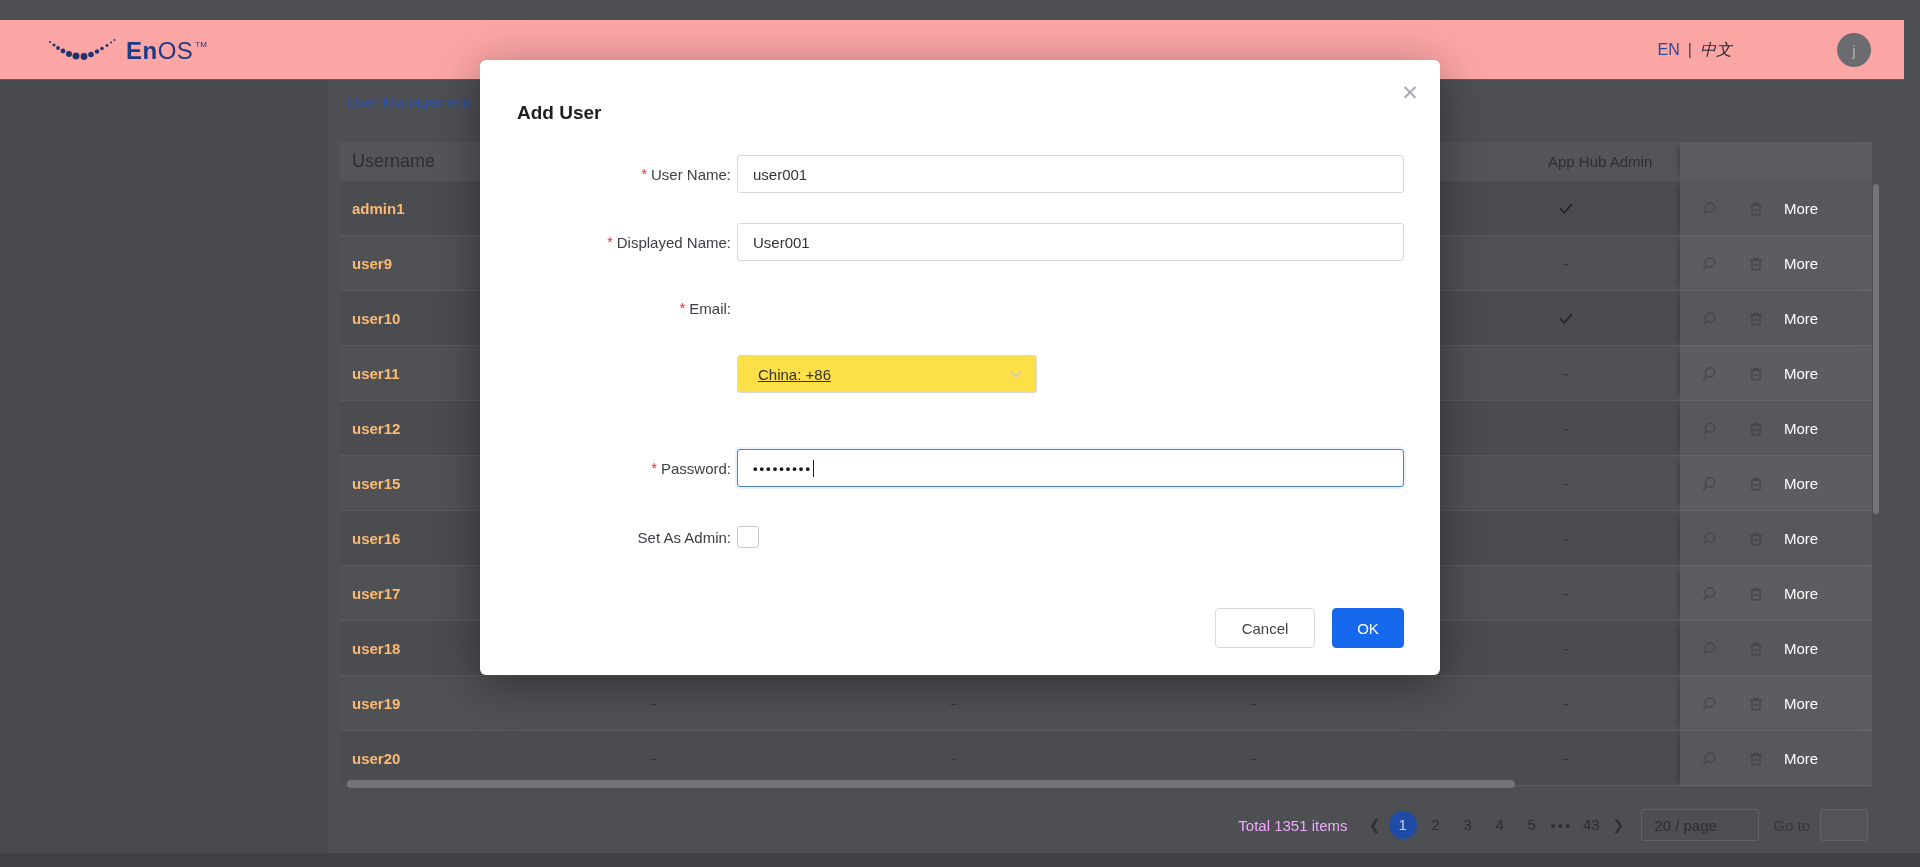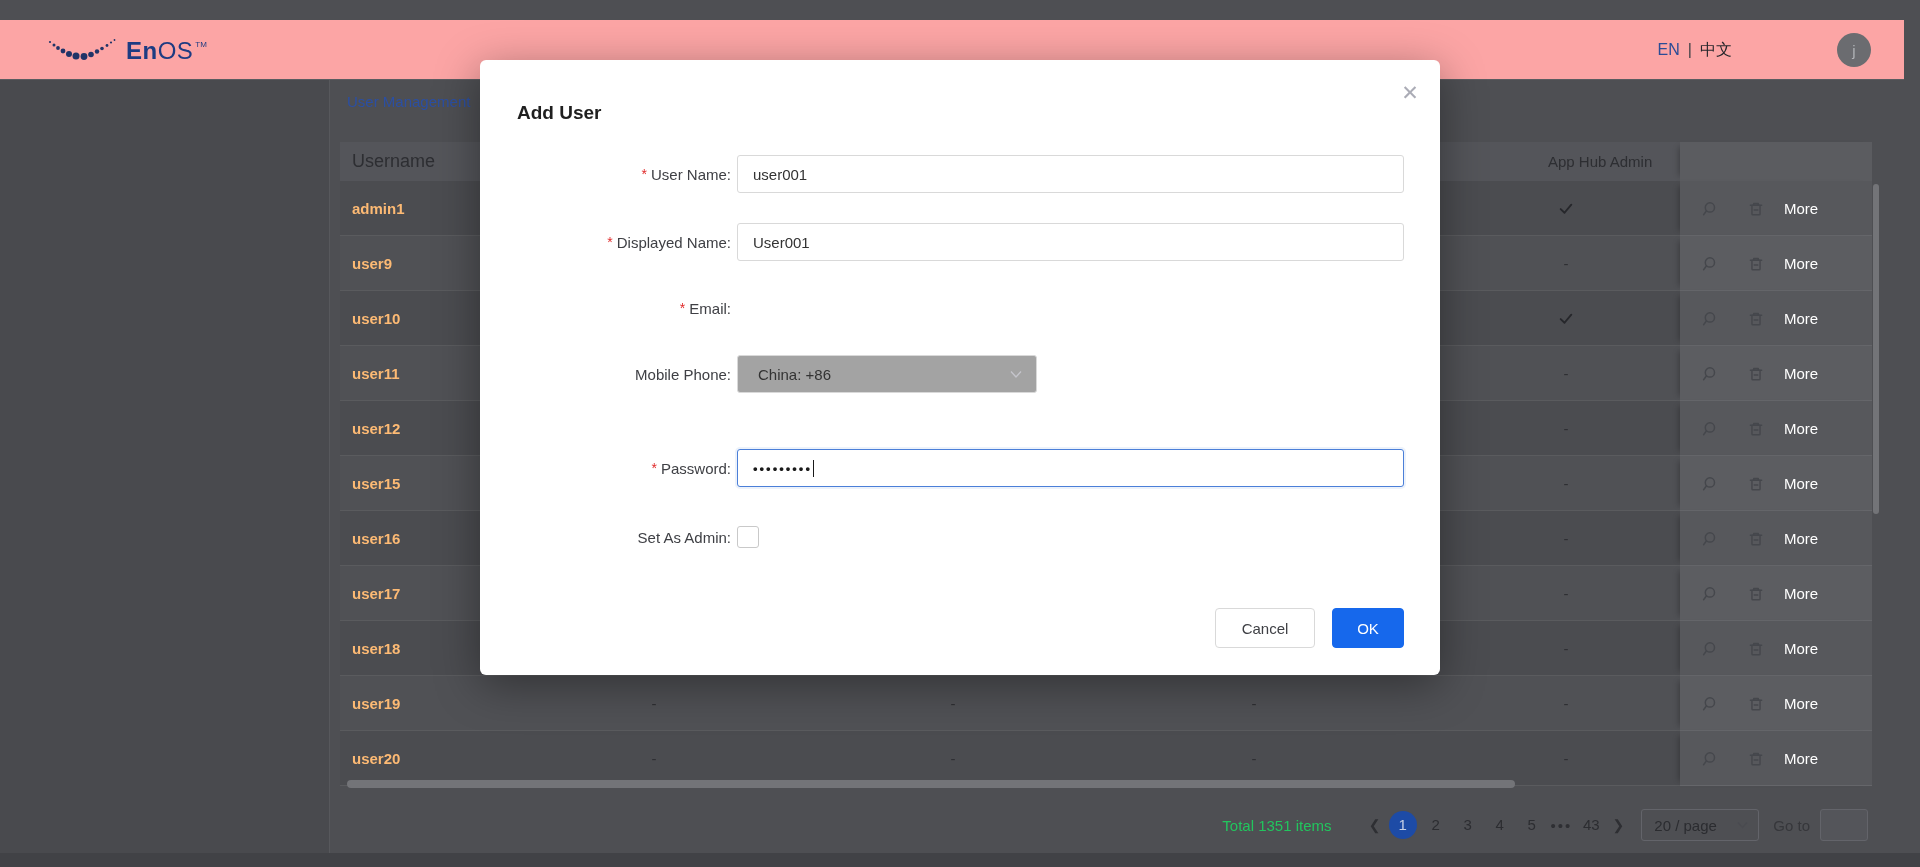--- a/index.html
+++ b/index.html
@@ -8,21 +8,21 @@
 
   
   .topbar { position:absolute; left:0; top:0; width:1904px; height:60px; background:#fca5a5; border-bottom:1px solid #5b5c60; z-index:2;margin-top:20px; }
   .logo { position:absolute; left:46px; top:14px; height:34px; display:flex; align-items:center; }
   .logo-text { font-size:24px; font-weight:bold; color:#1d3b82; letter-spacing:.5px; margin-left:8px; }
   .logo-text .thin { font-weight:400; }
   .logo-tm { font-size:8px; color:#1d3b82; margin-left:2px; margin-top:-14px; }
   .lang { position:absolute; right:172px; top:0; height:60px; display:flex; align-items:center; font-size:16px; gap:8px; }
   .lang .en { color:#2b4c96; cursor:pointer; }
   .lang .sep { color:#3f4045; }
-  .lang .zh { color:#26272c; cursor:pointer; }
+  .lang .zh { color:#26272c; cursor:pointer;font-style:italic; }
   .avatar { position:absolute; left:1837px; top:13px; width:34px; height:34px; border-radius:50%; background:#6b6c70; display:flex; align-items:center; justify-content:center; color:#b0b2b6; font-size:15px; }
 
   
   .sidebar { position:absolute; left:0; top:60px; width:330px; height:807px; background:#494a4e; border-right:1px solid #57585c; z-index:1; }
   .srow { position:absolute; left:0; width:330px; height:40px; display:flex; align-items:center; cursor:pointer; }
   .srow .sicon { position:absolute; left:40px; width:18px; height:18px; display:flex; align-items:center; }
   .srow .slabel { position:absolute; left:73px; font-size:15px; color:#232428; white-space:nowrap; }
   .srow .schev { position:absolute; left:254px; width:14px; height:14px; }
   .sdiv { position:absolute; left:10px; width:310px; height:1px; background:#5a5b5f; }
   .sdiv.full { left:0; width:330px; }
@@ -50,39 +50,39 @@
   .cell-dash { position:absolute; height:55px; line-height:55px; font-size:15px; color:#2e2f33; transform:translateX(-50%); }
   .cell-check { position:absolute; transform:translateX(-50%); }
   .act-icon { position:absolute; width:18px; height:18px; cursor:pointer; }
   .cell-more { position:absolute; height:55px; line-height:55px; font-size:15px; color:#ffffff; cursor:pointer; }
   .vscroll { position:absolute; left:1873px; top:184px; width:6px; height:330px; background:#737478; border-radius:3px; z-index:1; }
   .hscroll { position:absolute; left:347px; top:780px; width:1168px; height:8px; background:#737478; border-radius:4px; z-index:1; }
   .bottom-strip { position:absolute; left:0; top:853px; width:1920px; height:14px; background:#414246; z-index:3; }
 
   
   .pagination { position:absolute; top:808px; right:52px; height:34px; display:flex; align-items:center; font-size:15px; color:#2c2d31; z-index:1; }
-  .pg-total { color:#22c55e; margin-right:32px; }
+  .pg-total { color:#f0abfc; margin-right:16px; }
   .pg-arrow { width:22px; text-align:center; color:#2e2f33; cursor:pointer; font-size:14px; }
   .pg-num { min-width:26px; height:28px; line-height:28px; text-align:center; margin:0 3px; cursor:pointer; color:#2c2d31; }
   .pg-num.active { background:#1d4ba6; border-radius:50%; width:28px; color:#c6d0e6; }
   .pg-ellip { letter-spacing:2px; color:#2e2f33; margin:0 3px; }
   .pg-size { margin-left:12px; width:118px; height:32px; border:1px solid #63646a; border-radius:3px; display:flex; align-items:center; padding:0 10px 0 12px; color:#2b2c30; cursor:pointer; justify-content:space-between; }
   .pg-size svg { flex:0 0 auto; }
   .pg-goto-label { margin-left:14px; color:#36373b; }
   .pg-goto { margin-left:10px; width:48px; height:32px; border:1px solid #63646a; border-radius:3px; background:#54555a; }
 
   
   .modal { position:absolute; left:480px; top:60px; width:960px; height:615px; background:#ffffff; border-radius:6px; box-shadow:0 10px 45px rgba(0,0,0,.38); z-index:10; }
   .m-title { position:absolute; left:37px; top:42px; font-size:19px; font-weight:600; color:#1f1f1f; }
   .m-close { position:absolute; left:914px; top:17px; width:32px; height:32px; border:none; background:none; font-size:21px; color:#abacb6; cursor:pointer; font-weight:300; }
   .m-label { position:absolute; left:0; width:251px; height:38px; display:flex; align-items:center; justify-content:flex-end; gap:4px; font-size:15px; color:#3f4045; }
   .m-req { color:#e02b2b; font-size:14px; }
   .m-input { position:absolute; left:257px; width:667px; height:38px; border:1px solid #d9d9d9; border-radius:3px; font-size:15px; color:#333; padding:0 15px; font-family:"Liberation Sans",sans-serif; background:#fff; }
   .m-input::placeholder { color:#bfbfbf; }
-  .m-select { position:absolute; left:257px; width:300px; height:38px; border:1px solid #d9d9d9; border-radius:3px; display:flex; align-items:center; justify-content:space-between; padding:0 14px 0 20px; font-size:15px; color:#333; cursor:pointer; background:#a3a3a3; }
+  .m-select { position:absolute; left:257px; width:300px; height:38px; border:1px solid #d9d9d9; border-radius:3px; display:flex; align-items:center; justify-content:space-between; padding:0 14px 0 20px; font-size:15px; color:#333; cursor:pointer; background:#fde047;text-decoration:underline; }
   .m-phone { left:563px; width:353px; }
   .pw-wrap { position:absolute; left:257px; top:389px; width:667px; height:38px; border:1.5px solid #4b7fd8; border-radius:3px; box-shadow:0 0 0 2px rgba(70,125,220,.10); display:flex; align-items:center; padding:0 15px; background:#fff; }
   .pw-dots { font-size:13px; font-weight:bold; letter-spacing:2px; color:#1a1a1a; }
   .pw-caret { display:inline-block; width:1px; height:17px; background:#1a1a1a; margin-left:1px; }
   .m-checkbox { position:absolute; left:257px; top:466px; width:22px; height:22px; border:1px solid #c9c9c9; border-radius:3px; background:#fff; cursor:pointer; }
   .m-btn { position:absolute; top:548px; height:40px; border-radius:4px; font-size:15px; cursor:pointer; font-family:"Liberation Sans",sans-serif; }
   .m-btn.cancel { left:735px; width:100px; background:#fff; border:1px solid #d9d9d9; color:#3f4045; }
   .m-btn.ok { left:852px; width:72px; background:#1668ec; border:1px solid #1668ec; color:#fff; }
 </style>
 </head>
@@ -545,23 +545,20 @@
       <span class="m-req">*</span>
       <span>Displayed Name:</span>
     </div>
     <input class="m-input" style="top: 163px;" value="User001">
 
     <div class="m-label" style="top:229px;">
       <span class="m-req">*</span>
       <span>Email:</span>
     </div>
 
-    <div class="m-label" style="top:295px;">
-      <span>Mobile Phone:</span>
-    </div>
     <div class="m-select" style="top:295px;">
       <span>China: +86</span>
       <svg width="12" height="9" viewBox="0 0 12 9">
           <polyline points="1,1.5 6,7 11,1.5" fill="none" stroke="#c5c5cc" stroke-width="1.3"></polyline>
         </svg>
     </div>
 
     <div class="m-label" style="top:389px;">
       <span class="m-req">*</span>
       <span>Password:</span>

